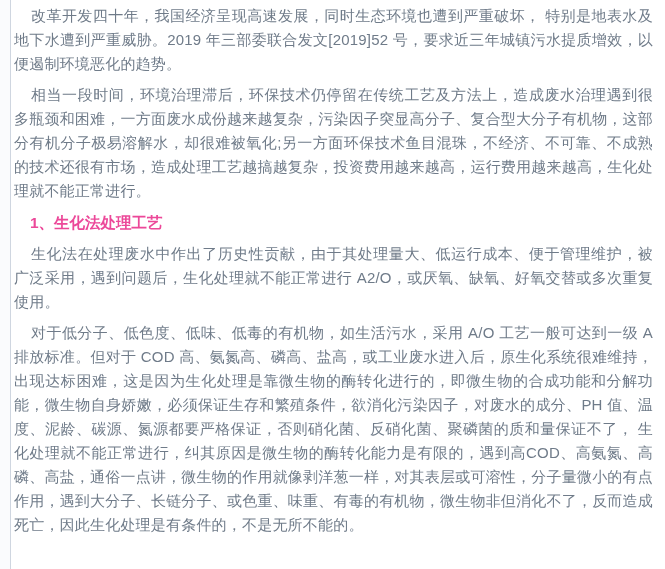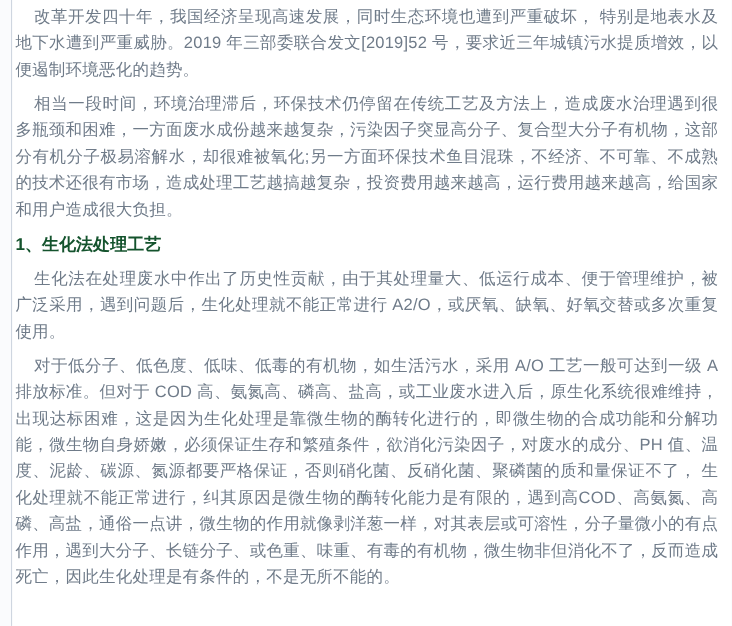--- a/index.html
+++ b/index.html
@@ -29,32 +29,32 @@
     line-height: 24px;
     color: #6f7b89;
     text-indent: 17px;
     text-align: justify;
     letter-spacing: 0.2px;
   }
   .doc-page p:first-of-type {
     margin-top: 3px;
   }
   .doc-page h2.section-heading {
-    margin: 8px 0 7px 0;
+    margin: 8px 0 7px 16px;
     font-size: 15.5px;
     line-height: 24px;
     font-weight: bold;
-    color: #14532d;
+    color: #ec4899;
     text-indent: 0;
   }
 </style>
 </head>
 <body>
 
 <div class="viewport">
   <div class="doc-page">
     <p>改革开发四十年，我国经济呈现高速发展，同时生态环境也遭到严重破坏， 特别是地表水及地下水遭到严重威胁。2019 年三部委联合发文[2019]52 号，要求近三年城镇污水提质增效，以便遏制环境恶化的趋势。</p>
-    <p>相当一段时间，环境治理滞后，环保技术仍停留在传统工艺及方法上，造成废水治理遇到很多瓶颈和困难，一方面废水成份越来越复杂，污染因子突显高分子、复合型大分子有机物，这部分有机分子极易溶解水，却很难被氧化;另一方面环保技术鱼目混珠，不经济、不可靠、不成熟的技术还很有市场，造成处理工艺越搞越复杂，投资费用越来越高，运行费用越来越高，给国家和用户造成很大负担。</p>
+    <p>相当一段时间，环境治理滞后，环保技术仍停留在传统工艺及方法上，造成废水治理遇到很多瓶颈和困难，一方面废水成份越来越复杂，污染因子突显高分子、复合型大分子有机物，这部分有机分子极易溶解水，却很难被氧化;另一方面环保技术鱼目混珠，不经济、不可靠、不成熟的技术还很有市场，造成处理工艺越搞越复杂，投资费用越来越高，运行费用越来越高，生化处理就不能正常进行。</p>
     <h2 class="section-heading">1、生化法处理工艺</h2>
     <p>生化法在处理废水中作出了历史性贡献，由于其处理量大、低运行成本、便于管理维护，被广泛采用，遇到问题后，生化处理就不能正常进行 A2/O，或厌氧、缺氧、好氧交替或多次重复使用。</p>
     <p>对于低分子、低色度、低味、低毒的有机物，如生活污水，采用 A/O 工艺一般可达到一级 A 排放标准。但对于 COD 高、氨氮高、磷高、盐高，或工业废水进入后，原生化系统很难维持，出现达标困难，这是因为生化处理是靠微生物的酶转化进行的，即微生物的合成功能和分解功能，微生物自身娇嫩，必须保证生存和繁殖条件，欲消化污染因子，对废水的成分、PH 值、温度、泥龄、碳源、氮源都要严格保证，否则硝化菌、反硝化菌、聚磷菌的质和量保证不了， 生化处理就不能正常进行，纠其原因是微生物的酶转化能力是有限的，遇到高COD、高氨氮、高磷、高盐，通俗一点讲，微生物的作用就像剥洋葱一样，对其表层或可溶性，分子量微小的有点作用，遇到大分子、长链分子、或色重、味重、有毒的有机物，微生物非但消化不了，反而造成死亡，因此生化处理是有条件的，不是无所不能的。</p>
   </div>
 </div>
 
 </body></html>

